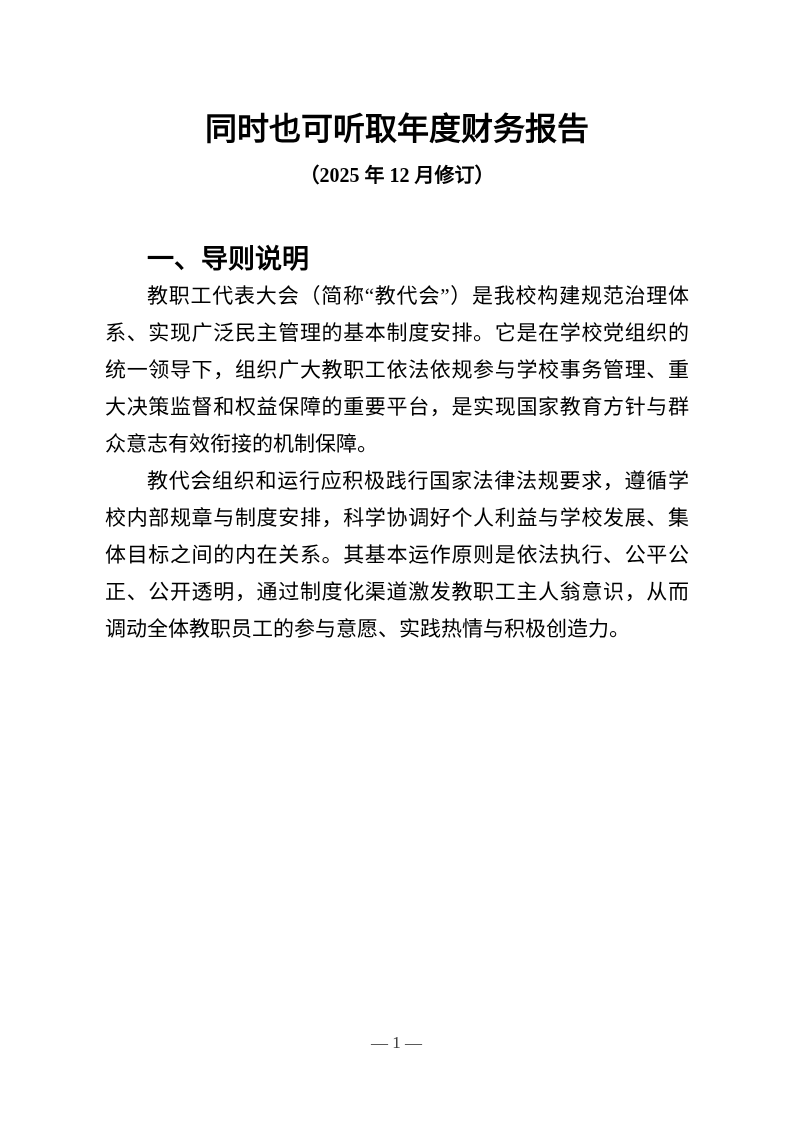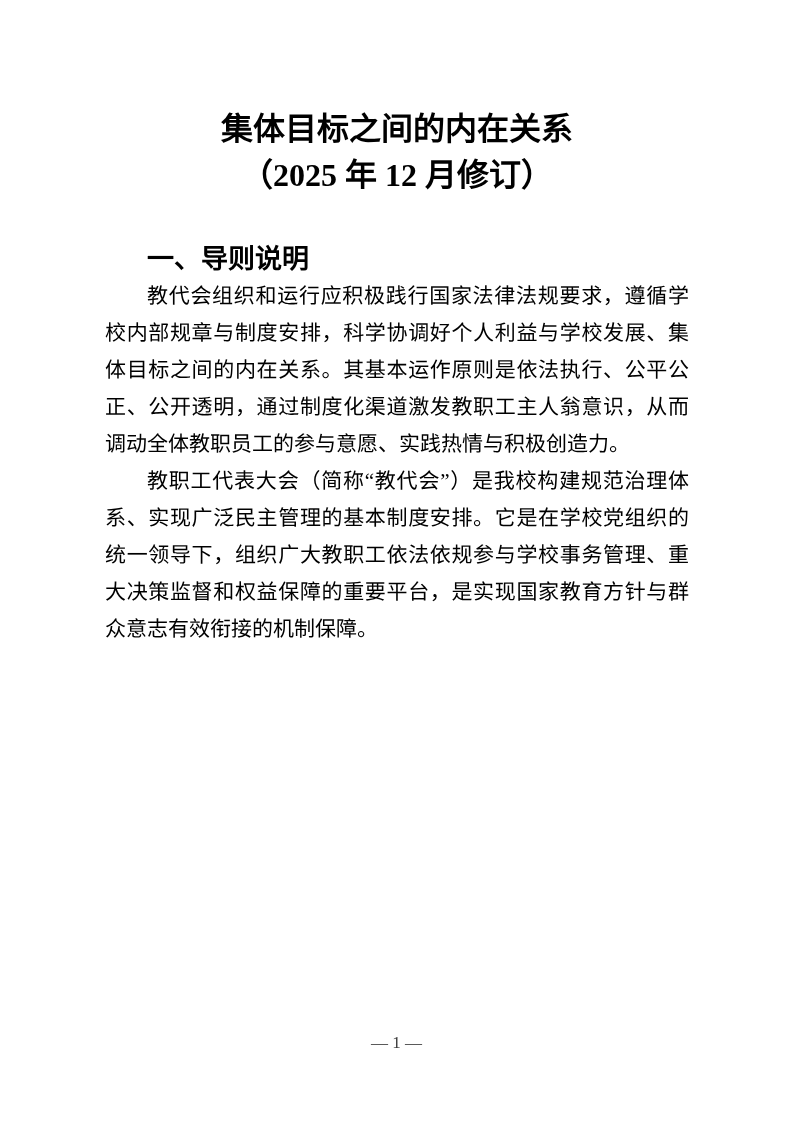--- a/index.html
+++ b/index.html
@@ -25,21 +25,21 @@
     text-align: center;
     font-size: 32px;
     line-height: 46px;
     font-weight: 700;
     letter-spacing: 0px;
     font-family: "Liberation Serif", "DejaVu Serif", serif;
   }
   .doc-subtitle {
     margin: 0;
     text-align: center;
-    font-size: 32px;
+    font-size: 20px;
     line-height: 46px;
     font-weight: 700;
     font-family: "Liberation Serif", "DejaVu Serif", serif;
   }
   .title-gap {
     height: 43px;
   }
   .section-heading {
     margin: 0;
     padding-left: 42px;
@@ -70,31 +70,31 @@
     line-height: 22px;
     color: #3c3c3c;
     font-family: "Liberation Serif", "DejaVu Serif", serif;
   }
 </style>
 </head>
 <body>
 
 <div class="page">
 
-  <h1 class="doc-title">集体目标之间的内在关系</h1>
+  <h1 class="doc-title">同时也可听取年度财务报告</h1>
 
   <h1 class="doc-subtitle">（2025 年 12 月修订）</h1>
 
   <div class="title-gap"></div>
 
   <h2 class="section-heading">一、导则说明</h2>
 
+  <p class="para indent">教职工代表大会（简称“教代会”）是我校构建规范治理体系、实现广泛民主管理的基本制度安排。它是在学校党组织的统一领导下，组织广大教职工依法依规参与学校事务管理、重大决策监督和权益保障的重要平台，是实现国家教育方针与群众意志有效衔接的机制保障。</p>
+
   <p class="para indent">教代会组织和运行应积极践行国家法律法规要求，遵循学校内部规章与制度安排，科学协调好个人利益与学校发展、集体目标之间的内在关系。其基本运作原则是依法执行、公平公正、公开透明，通过制度化渠道激发教职工主人翁意识，从而调动全体教职员工的参与意愿、实践热情与积极创造力。</p>
-
-  <p class="para indent">教职工代表大会（简称“教代会”）是我校构建规范治理体系、实现广泛民主管理的基本制度安排。它是在学校党组织的统一领导下，组织广大教职工依法依规参与学校事务管理、重大决策监督和权益保障的重要平台，是实现国家教育方针与群众意志有效衔接的机制保障。</p>
 
 
 
 
 
   <div class="page-footer">— 1 —</div>
 
 </div>
 
 </body></html>

